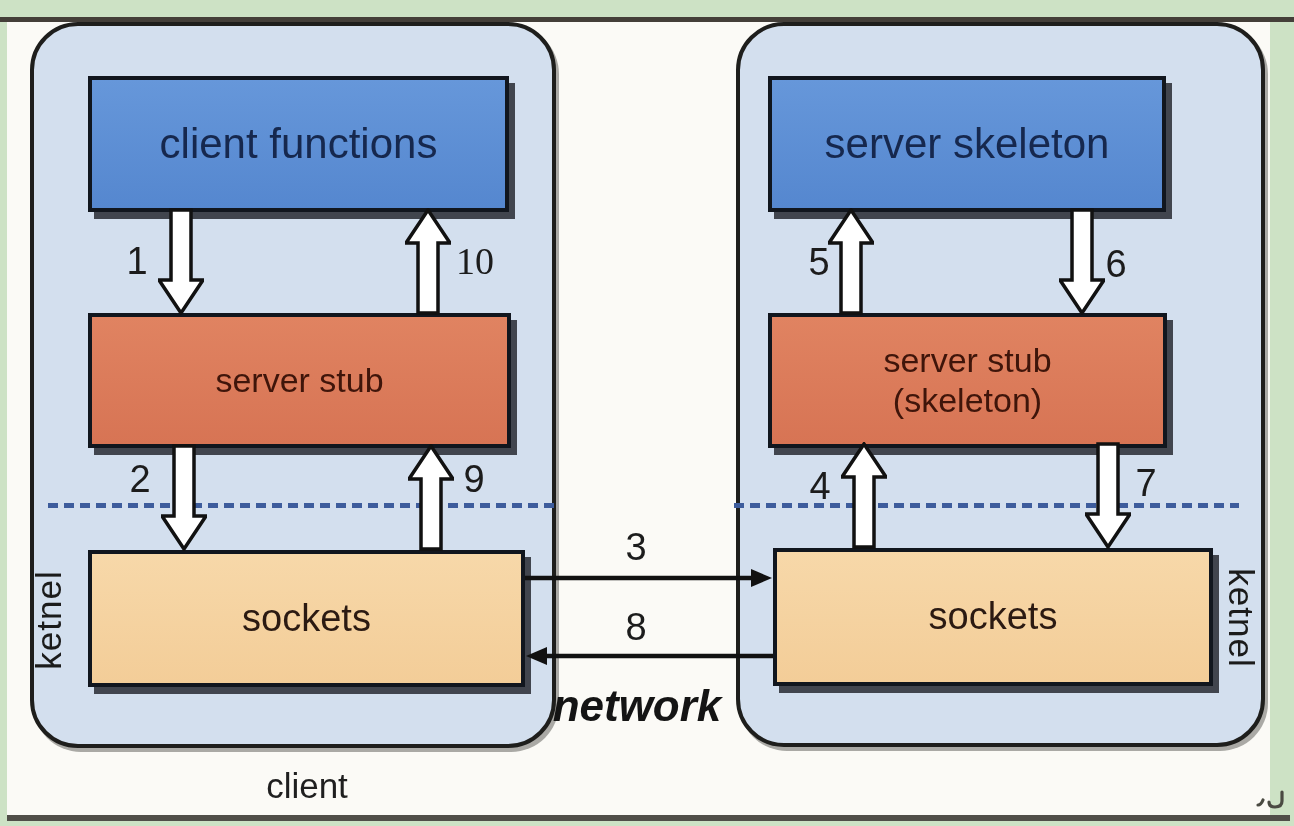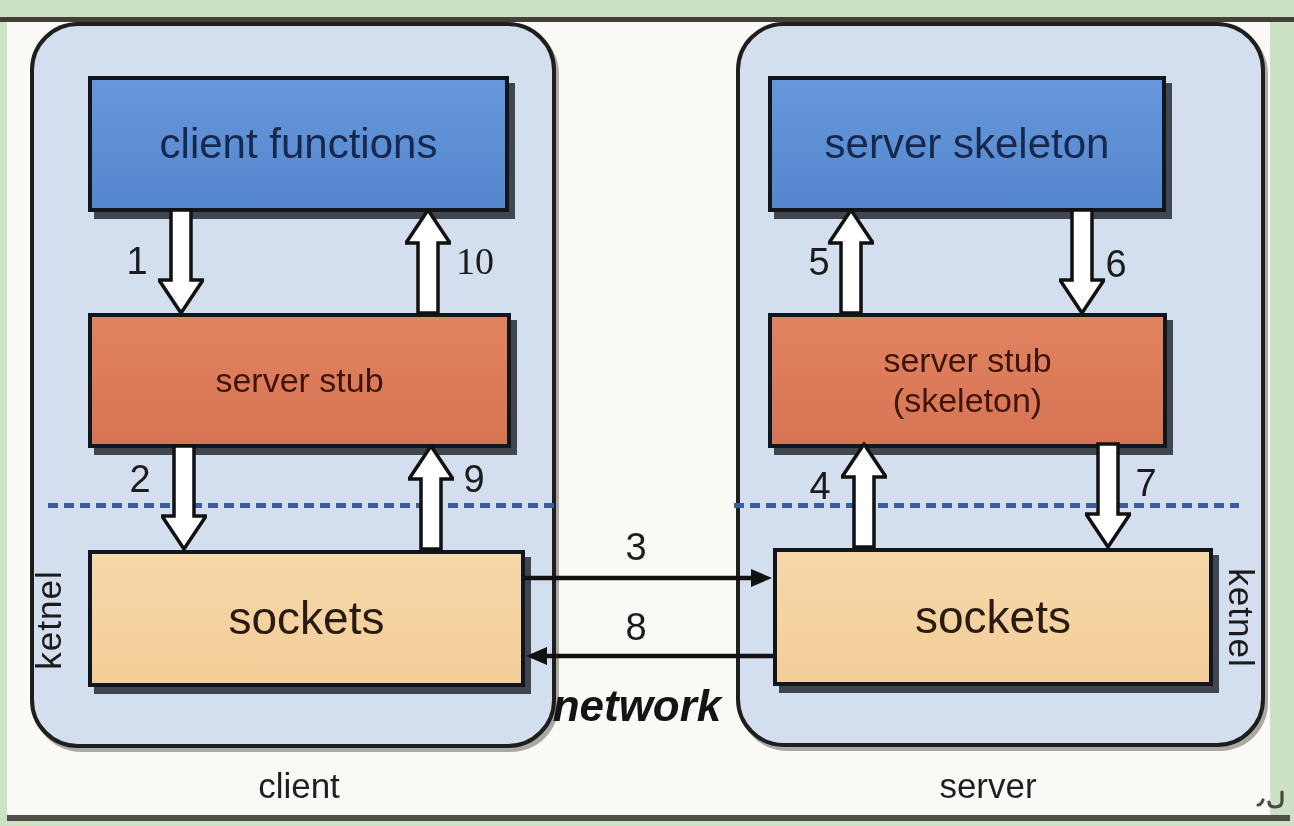--- a/index.html
+++ b/index.html
@@ -21,21 +21,21 @@
   .panel.client{left:30px;top:22px;width:518px;height:718px;}
   .panel.server{left:736px;top:22px;width:521px;height:717px;}
 
   .node{
     position:absolute;display:flex;align-items:center;justify-content:center;
     border:4px solid #11161e;box-shadow:6px 7px 0 rgba(16,18,24,0.75);
     text-align:center;line-height:1.15;
   }
   .node.blue{background:linear-gradient(#6697da,#5587cf);color:#16284e;font-size:42px;}
   .node.orange{background:linear-gradient(#e08361,#d77454);color:#3f150a;font-size:34px;}
-  .node.tan{background:linear-gradient(#f7d8a9,#f3cd98);color:#2b1a12;font-size:46px;}
+  .node.tan{background:linear-gradient(#f7d8a9,#f3cd98);color:#2b1a12;font-size:38px;}
 
   .cf{left:88px;top:76px;width:413px;height:128px;}
   .cs{left:88px;top:313px;width:415px;height:127px;}
   .ck{left:88px;top:550px;width:429px;height:129px;}
   .sf{left:768px;top:76px;width:390px;height:128px;}
   .ss{left:768px;top:313px;width:391px;height:127px;}
   .sk{left:773px;top:548px;width:432px;height:130px;}
 
   .dash{position:absolute;top:503px;height:5px;
     background:repeating-linear-gradient(90deg,#3d5c9c 0 10px,rgba(0,0,0,0) 10px 16px);}
@@ -58,21 +58,21 @@
   .kernel-label{
     position:absolute;width:142px;height:40px;display:flex;align-items:center;justify-content:center;
     font-size:35px;color:#1b1b1b;letter-spacing:1px;
   }
   .kernel-label.left{left:-22px;top:600px;transform:rotate(-90deg);}
   .kernel-label.right{left:1170px;top:598px;transform:rotate(90deg);}
 
   .panel-caption{
     position:absolute;width:240px;text-align:center;font-size:35px;color:#1f1f1f;
   }
-  .panel-caption.client{left:179px;top:766px;}
+  .panel-caption.client{left:187px;top:766px;}
   .panel-caption.server{left:868px;top:766px;}
 
   .watermark{
     position:absolute;left:1040px;top:779px;width:232px;text-align:right;
     font-size:21px;color:#d3d3cb;letter-spacing:1px;
   }
   .corner-squiggle{position:absolute;left:1256px;top:789px;width:32px;height:24px;}
 </style>
 </head>
 <body>
@@ -178,21 +178,20 @@
   <div class="step" style="left:1111px;top:461px;">7</div>
   <div class="step" style="left:601px;top:525px;">3</div>
   <div class="step" style="left:601px;top:605px;">8</div>
 
   <div class="net-label">network</div>
 
   <div class="kernel-label left">ketnel</div>
   <div class="kernel-label right">ketnel</div>
 
   <div class="panel-caption client">client</div>
-  <div class="panel-caption server">server</div>
 
 
   <div class="corner-squiggle">
     <svg viewBox="0 0 32 24">
       <path d="M26 3 L26 12 Q26 18 19 18 Q13 18 13 13" fill="none" stroke="#4a4a42" stroke-width="3.2" stroke-linecap="round"></path>
       <path d="M7 11 Q5 16 2 16" fill="none" stroke="#4a4a42" stroke-width="3.2" stroke-linecap="round"></path>
     </svg>
   </div>
 
 </div>

